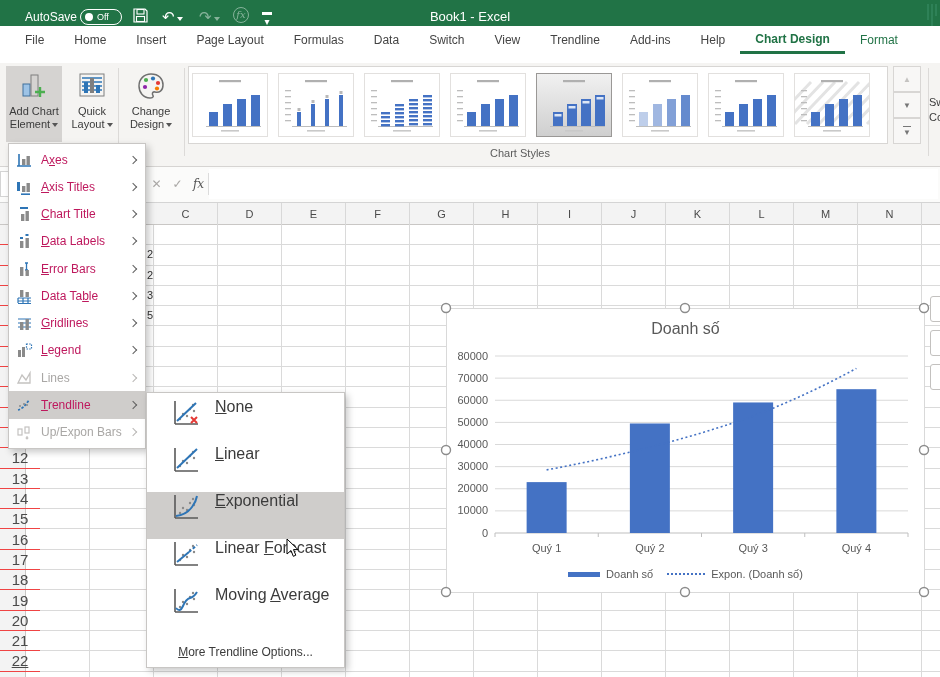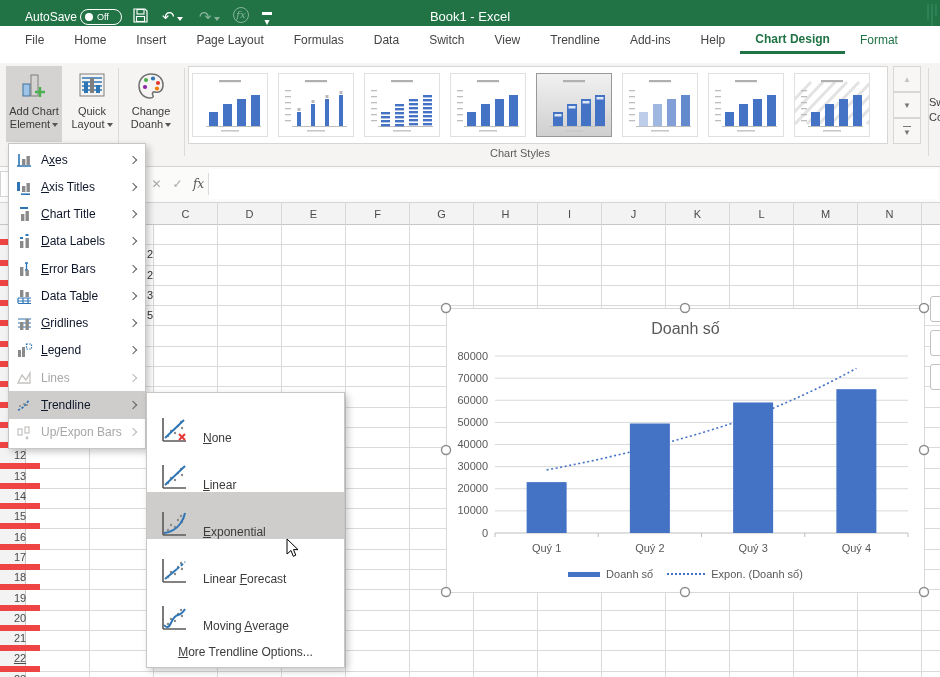--- a/index.html
+++ b/index.html
@@ -49,49 +49,49 @@
   .fxb.fx { font-family:"DejaVu Serif", serif; font-style:italic; color:#555; }
   .fx-sep { position:absolute; left:208px; top:6px; height:22px; width:1px; background:#dcdcdc; }
   .formula-field { position:absolute; left:209px; top:2px; right:2px; height:30px; background:#fff; }
 
   
   .sheet { position:absolute; left:0; top:203px; width:940px; height:474px; }
   .colhead { position:absolute; left:0; top:0; width:940px; height:22px; background:#f3f3f3; border-bottom:1px solid #c9c7c5; }
   .colcell { position:absolute; top:0; height:22px; border-right:1px solid #d8d8d8; font-size:11px; color:#4a4a4a; display:flex; align-items:center; justify-content:center; }
   .corner { position:absolute; left:0; top:0; width:26px; height:22px; background:#f3f3f3; border-right:1px solid #c9c7c5; border-bottom:1px solid #c9c7c5; }
   .rowhead { position:absolute; left:0; top:22px; width:26px; bottom:0; background:#f3f3f3; border-right:1px solid #c9c7c5; }
-  .rowcell { position:absolute; left:0; width:40px; border-bottom:6px solid #ef4444; font-size:11px; color:#4a4a4a; display:flex; align-items:center; justify-content:center; }
+  .rowcell { position:absolute; left:0; width:40px; border-bottom:1px solid #ef4444; font-size:15px; color:#4a4a4a; display:flex; align-items:center; justify-content:center; }
   .cells { position:absolute; left:26px; top:22px; right:0; bottom:0; background:
       repeating-linear-gradient(to right, transparent 0 63px, #dadada 63px 64px),
       repeating-linear-gradient(to bottom, transparent 0 19.3px, #dadada 19.3px 20.3px); }
   .frag { position:absolute; font-size:11px; color:#333; z-index:3; }
 
   
   .chart { position:absolute; left:446px; top:308px; width:479px; height:285px; background:#fff; z-index:5; }
   .chart-title { position:absolute; left:0; right:0; top:12px; text-align:center; font-size:16px; color:#595959; }
   .legend { position:absolute; left:0; right:0; top:260px; display:flex; justify-content:center; align-items:center; gap:14px; font-size:11px; color:#595959; }
   .leg-item { display:flex; align-items:center; gap:6px; }
   .leg-bar { width:32px; height:5px; }
   .leg-dots { width:38px; height:0; border-top:2px dotted; }
 
   
   .side-btn { position:absolute; left:930px; width:24px; height:26px; background:#fff; border:1px solid #c3c1bf; border-radius:3px; z-index:4; }
 
   
   .menu { position:absolute; left:8px; top:143px; width:138px; height:306px; background:#fff; border:1px solid #c8c6c4; box-shadow:3px 3px 7px rgba(0,0,0,.22); z-index:10; display:flex; flex-direction:column; padding:2px 0; }
-  .mitem { flex:1; display:flex; align-items:center; padding:0 6px; font-size:12px; color:#0f172a; }
+  .mitem { flex:1; display:flex; align-items:center; padding:0 6px; font-size:12px; color:#be185d; }
   .mitem.hl { background:#cfcdcb; }
   .mitem.dis { color:#a9a7a5; }
   .mitem .micon { width:18px; height:16px; margin-right:8px; flex:none; }
   .mitem .mlabel { flex:1; white-space:nowrap; }
   .chev { width:6px; height:6px; border-right:1.3px solid #5f5f5f; border-top:1.3px solid #5f5f5f; transform:rotate(45deg); flex:none; margin-right:3px; }
   .mitem.dis .chev { border-color:#b9b7b5; }
 
   .submenu { position:absolute; left:146px; top:392px; width:199px; height:276px; background:#fff; border:1px solid #c8c6c4; box-shadow:3px 3px 7px rgba(0,0,0,.22); z-index:11; padding-top:5px; }
-  .sitem { height:47px; display:flex; align-items:flex-end; padding:0 10px 0 12px; font-size:12px; color:#3b3b3b; }
+  .sitem { height:47px; display:flex; align-items:flex-start; padding:0 10px 0 24px; font-size:16px; color:#3b3b3b; }
   .sitem.hl { background:#cfcdcb; }
   .sitem .sicon { width:30px; height:30px; margin-right:14px; flex:none; }
   .smore { height:26px; margin-top:6px; display:flex; align-items:center; justify-content:center; font-size:12px; color:#3b3b3b; }
 
   u { text-decoration:underline; }
 
   .cursor { position:absolute; left:286px; top:538px; z-index:20; }
 </style>
 </head>
 <body>
@@ -167,21 +167,21 @@
       <span class="bicon">
         <svg width="32" height="32" viewBox="0 0 32 32">
             <path d="M16 4 C24 4 28 9 28 15 C28 21 24 23 20 22 C17 21.3 17 24 18 25.5 C19 27 17 28 15 28 C8 28 4 22 4 16 C4 9 9 4 16 4 Z" fill="none" stroke="#707070" stroke-width="1.5"></path>
             <circle cx="11" cy="10" r="2.1" fill="#4caf50"></circle>
             <circle cx="18" cy="8.5" r="2.1" fill="#2e75b6"></circle>
             <circle cx="23" cy="13" r="2.1" fill="#e53935"></circle>
             <circle cx="22" cy="18.5" r="2.1" fill="#f57c00"></circle>
             <circle cx="10" cy="17" r="2.1" fill="#8e24aa"></circle>
           </svg>
       </span>
-      <span><span>Change</span><br><span>Doanh</span><span class="caret-down"></span></span>
+      <span><span>Change</span><br><span>Design</span><span class="caret-down"></span></span>
     </div>
     <div class="vsep" style="left:184px"></div>
 
     <div class="gallery" id="gallery">
         <div class="thumb"><svg width="74" height="62" viewBox="0 0 74 62">
     <rect x="26" y="6" width="22" height="2.2" fill="#b0b0b0"></rect>
     <line x1="13" y1="52.5" x2="68" y2="52.5" stroke="#bdbdbd" stroke-width="1"></line>
             <rect x="16" y="38" width="9" height="14" fill="#4472C4"></rect>
             <rect x="30" y="30" width="9" height="22" fill="#4472C4"></rect>
             <rect x="44" y="25" width="9" height="27" fill="#4472C4"></rect>

